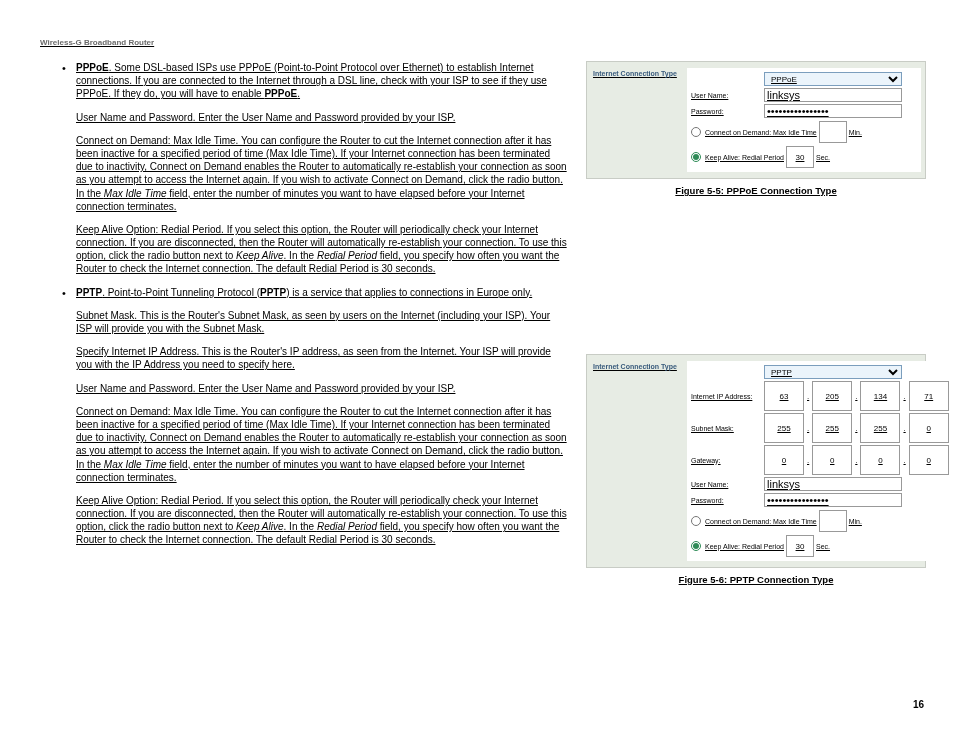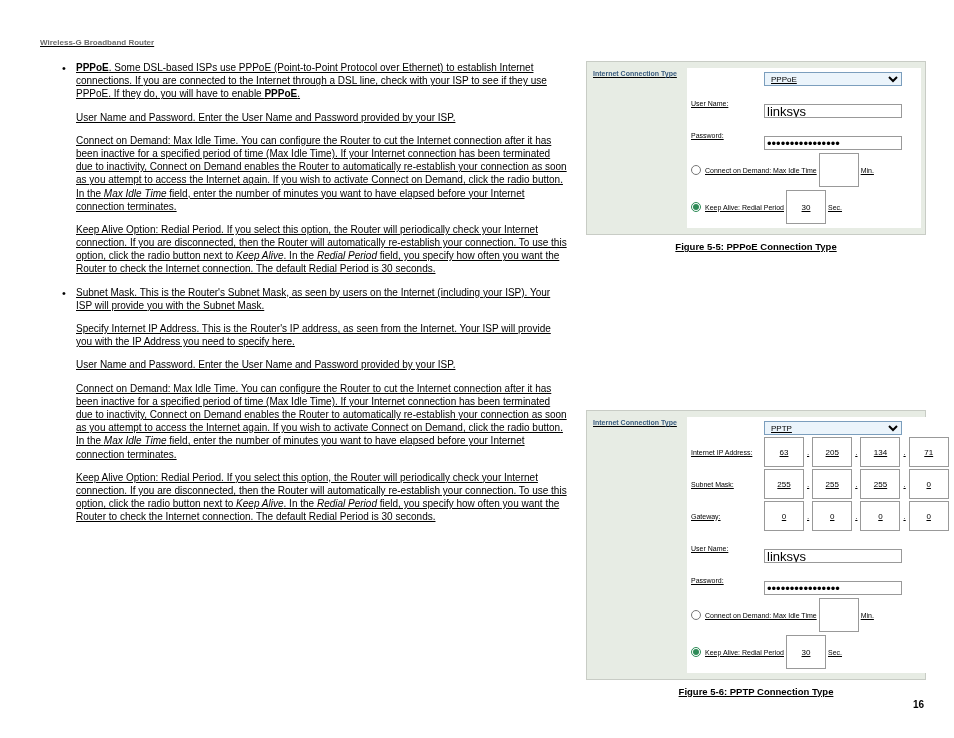--- a/index.html
+++ b/index.html
@@ -96,42 +96,41 @@
   }
   select.conn {
     font-size: 8px;
     width: 138px;
     height: 14px;
     border: 1px solid #7b9ebd;
     background: #ebf4fb;
     padding: 0 2px;
   }
   input.txt {
-    font-size: 13px;
+    font-size: 11px;
     height: 12px;
     border: 1px solid #999;
     padding: 0 2px;
     width: 132px;
-    margin-top: 16px;
   }
   input.num {
     font-size: 8px;
     height: 12px;
     width: 22px;
     border: 1px solid #999;
     text-align: center;
     padding: 8px;
   }
   input.num-sm {
     font-size: 8px;
     height: 12px;
     width: 18px;
     border: 1px solid #999;
     text-align: center;
-    padding: 10px;
+    padding: 4px;
   }
   .radio-row {
     display: flex;
     align-items: center;
     font-size: 7px;
     margin-top: 3px;
     gap: 2px;
     white-space: nowrap;
   }
   .radio-row input[type="radio"] {
@@ -164,20 +163,21 @@
   <div class="content">
     <div class="left-col">
       <ul class="main">
         <li>
           <div class="para"><span class="b">PPPoE</span><span>. Some DSL-based ISPs use PPPoE (Point-to-Point Protocol over Ethernet) to establish Internet connections. If you are connected to the Internet through a DSL line, check with your ISP to see if they use PPPoE. If they do, you will have to enable </span><span class="b">PPPoE</span><span>.</span></div>
           <div class="para">User Name and Password. Enter the User Name and Password provided by your ISP.</div>
           <div class="para"><span>Connect on Demand: Max Idle Time. You can configure the Router to cut the Internet connection after it has been inactive for a specified period of time (Max Idle Time). If your Internet connection has been terminated due to inactivity, Connect on Demand enables the Router to automatically re-establish your connection as soon as you attempt to access the Internet again. If you wish to activate Connect on Demand, click the radio button. In the </span><span class="i">Max Idle Time</span><span> field, enter the number of minutes you want to have elapsed before your Internet connection terminates.</span></div>
           <div class="para"><span>Keep Alive Option: Redial Period. If you select this option, the Router will periodically check your Internet connection. If you are disconnected, then the Router will automatically re-establish your connection. To use this option, click the radio button next to </span><span class="i">Keep Alive</span><span>. In the </span><span class="i">Redial Period</span><span> field, you specify how often you want the Router to check the Internet connection.  The default Redial Period is 30 seconds.</span></div>
         </li>
         <li>
+          <div class="para"><span class="b">PPTP</span><span>. Point-to-Point Tunneling Protocol (</span><span class="b">PPTP</span><span>) is a service that applies to connections in Europe only.</span></div>
           <div class="para">Subnet Mask. This is the Router's Subnet Mask, as seen by users on the Internet (including your ISP). Your ISP will provide you with the Subnet Mask.</div>
           <div class="para">Specify Internet IP Address. This is the Router's IP address, as seen from the Internet. Your ISP will provide you with the IP Address you need to specify here.</div>
           <div class="para">User Name and Password. Enter the User Name and Password provided by your ISP.</div>
           <div class="para"><span>Connect on Demand: Max Idle Time. You can configure the Router to cut the Internet connection after it has been inactive for a specified period of time (Max Idle Time). If your Internet connection has been terminated due to inactivity, Connect on Demand enables the Router to automatically re-establish your connection as soon as you attempt to access the Internet again. If you wish to activate Connect on Demand, click the radio button. In the </span><span class="i">Max Idle Time</span><span> field, enter the number of minutes you want to have elapsed before your Internet connection terminates.</span></div>
           <div class="para"><span>Keep Alive Option: Redial Period. If you select this option, the Router will periodically check your Internet connection. If you are disconnected, then the Router will automatically re-establish your connection. To use this option, click the radio button next to </span><span class="i">Keep Alive</span><span>. In the </span><span class="i">Redial Period</span><span> field, you specify how often you want the Router to check the Internet connection. The default Redial Period is 30 seconds.</span></div>
         </li>
       </ul>
     </div>
 
     <div class="right-col">

